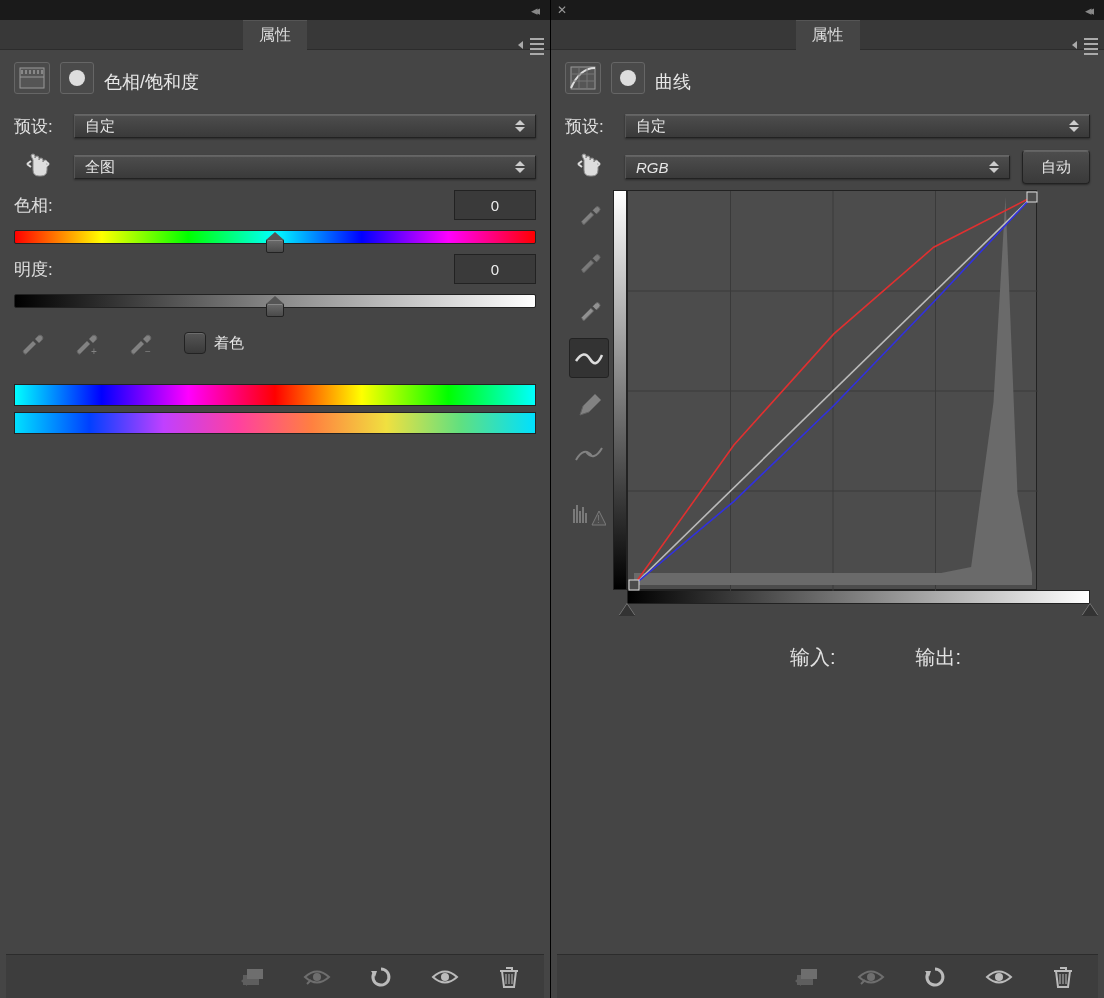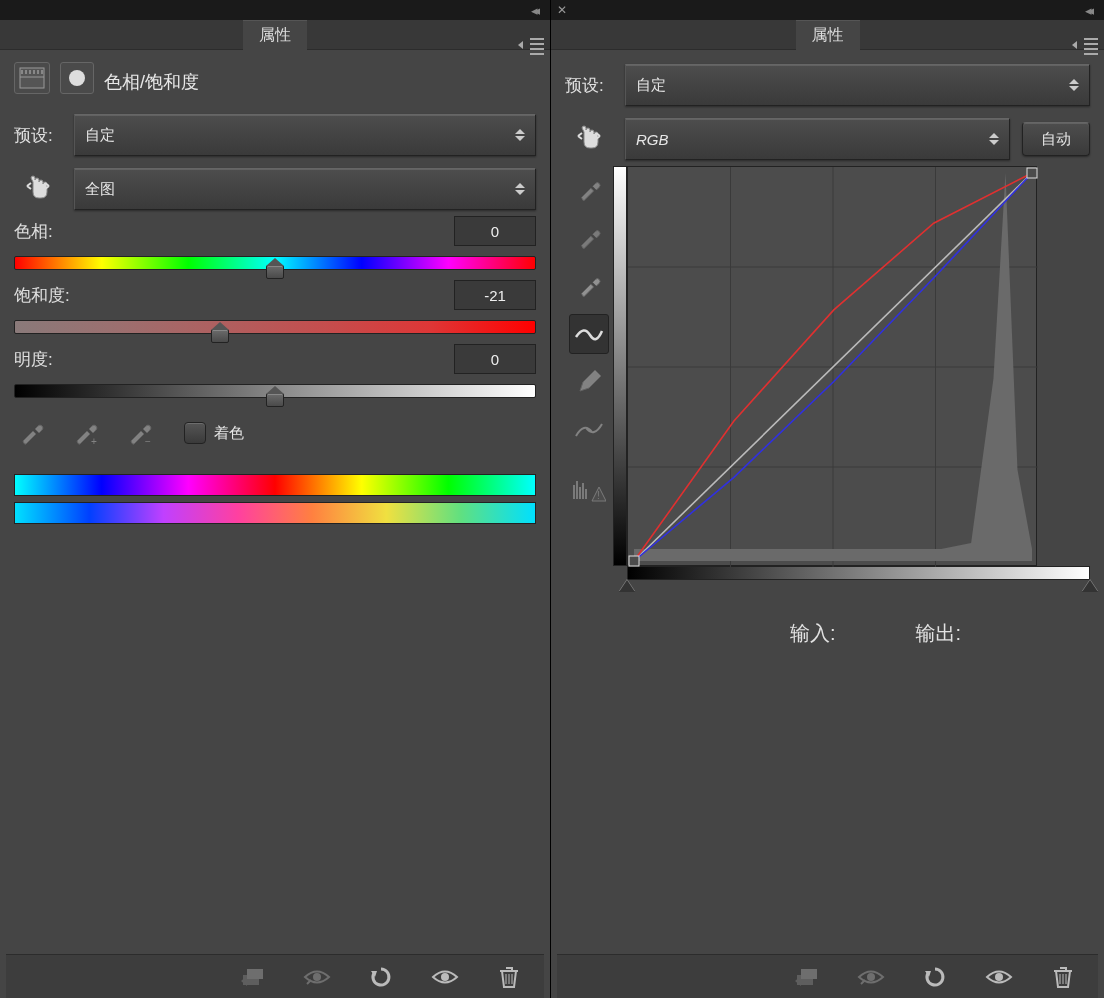--- a/index.html
+++ b/index.html
@@ -33,21 +33,21 @@
   
   .body{flex:1;background:var(--bg);padding:8px 6px 0 6px;display:flex;flex-direction:column;}
   
   .titlebar{display:flex;align-items:flex-end;gap:10px;padding:4px 8px 14px 8px;}
   .icon-box{width:36px;height:32px;border:1px solid #666;border-radius:3px;display:flex;align-items:center;justify-content:center;background:#4a4a4a;}
   .title-text{font-size:18px;color:#e8e8e8;}
   
   .row{display:flex;align-items:center;padding:6px 8px;gap:12px;}
   .label{font-size:17px;color:#e0e0e0;min-width:48px;}
   
-  .dropdown{flex:1;height:42px;background:linear-gradient(#4d4d4d,#3a3a3a);border:1px solid #222;border-top-color:#666;border-left-color:#555;border-radius:0;display:flex;align-items:center;justify-content:space-between;padding:0 10px;color:#e6e6e6;box-shadow:inset 0 1px 0 rgba(255,255,255,.12), 0 1px 2px rgba(0,0,0,.4);}
+  .dropdown{flex:1;height:24px;background:linear-gradient(#4d4d4d,#3a3a3a);border:1px solid #222;border-top-color:#666;border-left-color:#555;border-radius:0;display:flex;align-items:center;justify-content:space-between;padding:0 10px;color:#e6e6e6;box-shadow:inset 0 1px 0 rgba(255,255,255,.12), 0 1px 2px rgba(0,0,0,.4);}
   .dropdown .caret{display:flex;flex-direction:column;gap:2px;align-items:center;}
   .dropdown .caret::before{content:"";border-left:5px solid transparent;border-right:5px solid transparent;border-bottom:5px solid #ccc;}
   .dropdown .caret::after{content:"";border-left:5px solid transparent;border-right:5px solid transparent;border-top:5px solid #ccc;}
   .btn{height:34px;background:linear-gradient(#4d4d4d,#3a3a3a);border:1px solid #222;border-top-color:#666;border-radius:4px;display:flex;align-items:center;justify-content:center;padding:0 18px;color:#e6e6e6;box-shadow:inset 0 1px 0 rgba(255,255,255,.12), 0 1px 2px rgba(0,0,0,.4);}
   
   .slider-section{padding:0 8px 10px 8px;}
   .slider-head{display:flex;justify-content:space-between;align-items:center;margin-bottom:10px;}
   .numfield{width:82px;height:30px;border:1px solid #222;background:#3a3a3a;color:#eee;display:flex;align-items:center;justify-content:center;}
   .slider-track{position:relative;height:14px;border-radius:2px;border:1px solid #222;}
   .slider-thumb{position:absolute;top:8px;width:18px;height:14px;background:linear-gradient(#6b6b6b,#4a4a4a);border:1px solid #222;border-radius:2px;transform:translateX(-50%);box-shadow:inset 0 1px 0 rgba(255,255,255,.2);}
@@ -150,29 +150,20 @@
     <div class="slider-section">
       <div class="slider-head">
         <div class="label">色相:</div>
         <div class="numfield">0</div>
       </div>
       <div class="slider-track hue-gradient">
         <div class="slider-thumb" style="left:50%;"></div>
       </div>
     </div>
 
-    <div class="slider-section">
-      <div class="slider-head">
-        <div class="label">饱和度:</div>
-        <div class="numfield">-21</div>
-      </div>
-      <div class="slider-track sat-gradient">
-        <div class="slider-thumb" style="left:39.5%;"></div>
-      </div>
-    </div>
 
     <div class="slider-section">
       <div class="slider-head">
         <div class="label">明度:</div>
         <div class="numfield">0</div>
       </div>
       <div class="slider-track light-gradient">
         <div class="slider-thumb" style="left:50%;"></div>
       </div>
     </div>
@@ -257,20 +248,35 @@
       <span class="menu-icon">
           <span></span>
           <span></span>
           <span></span>
           <span></span>
         </span>
     </div>
   </div>
   <div class="body">
 
+    <div class="titlebar">
+      <div class="icon-box">
+        <svg width="26" height="24" viewBox="0 0 26 24">
+          <rect x="1" y="1" width="24" height="22" fill="#555" stroke="#999"></rect>
+          <path d="M1 22 Q10 2 25 2" fill="none" stroke="#ddd" stroke-width="2"></path>
+          <path d="M1 8 h24 M1 15 h24 M9 1 v22 M17 1 v22" stroke="#777"></path>
+        </svg>
+      </div>
+      <div class="icon-box" style="width:34px;">
+        <svg width="24" height="22" viewBox="0 0 24 22">
+            <circle cx="12" cy="11" r="8" fill="#ddd"></circle>
+          </svg>
+      </div>
+      <div class="title-text">曲线</div>
+    </div>
 
     <div class="row">
       <div class="label">预设:</div>
       <div class="dropdown">
         <span>自定</span>
         <span class="caret"></span>
       </div>
     </div>
 
     <div class="channel-row">

